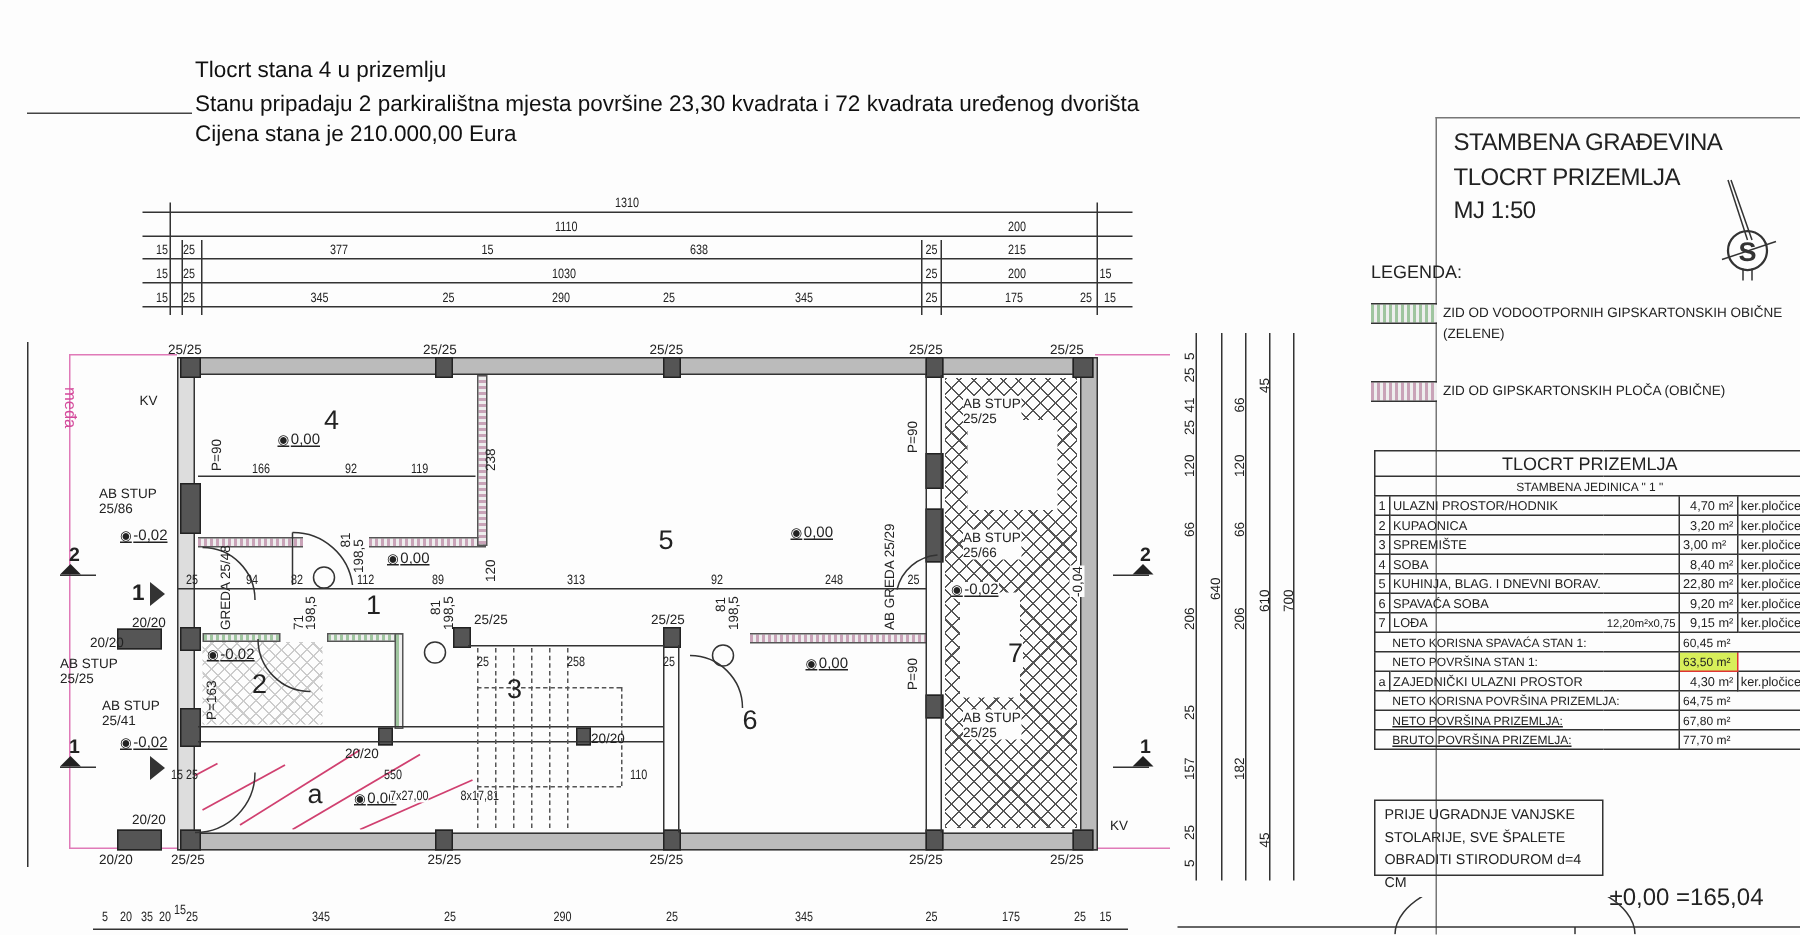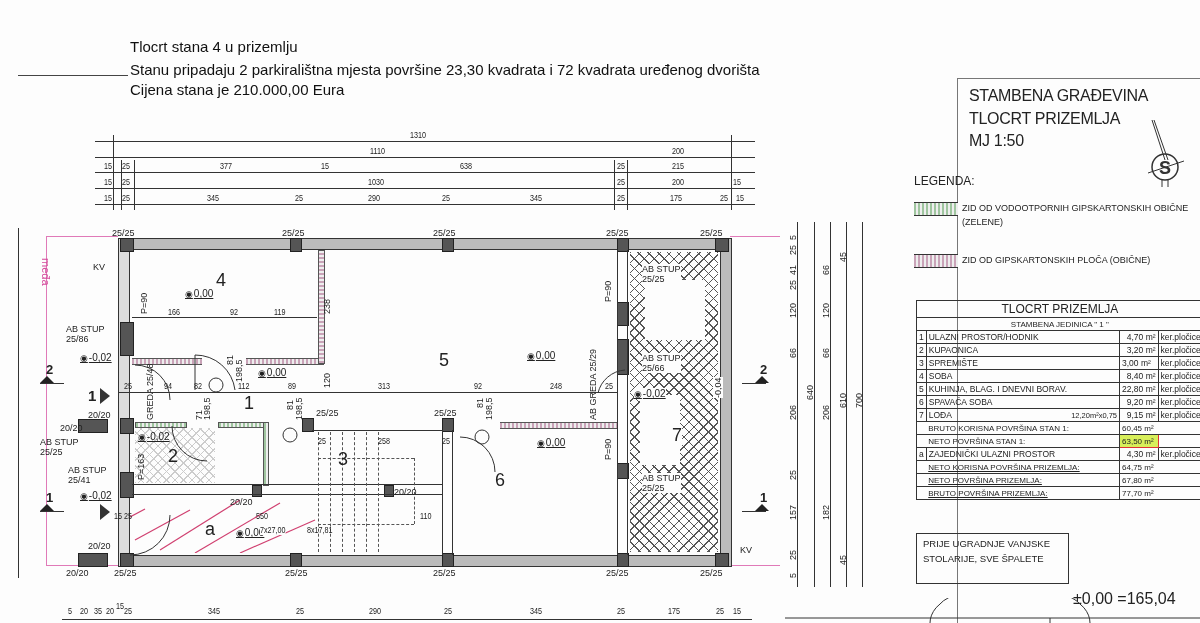--- a/index.html
+++ b/index.html
@@ -425,56 +425,57 @@
       </tr>
   <tr>
         <td>7</td>
         <td style="border-right:none;">LOĐA</td>
         <td style="border-left:none;text-align:right;font-size:7.5px;">12,20m²x0,75</td>
         <td style="text-align:right;">9,15 m²</td>
         <td>ker.pločice</td>
       </tr>
   <tr>
         <td style="border-right:none;"></td>
-        <td colspan="2" style="border-left:none;font-size:8px;">BRUTO KORISNA POVRŠINA STAN 1:</td>
+        <td colspan="2" style="border-left:none;font-size:8px;">NETO KORISNA SPAVAĆA STAN 1:</td>
         <td colspan="2" style="font-size:8px;">60,45 m²</td>
       </tr>
   <tr>
         <td style="border-right:none;"></td>
         <td colspan="2" style="border-left:none;font-size:8px;">NETO POVRŠINA  STAN 1:</td>
         <td class="highlight" style="font-size:8px;">63,50 m²</td>
         <td></td>
       </tr>
   <tr>
         <td>a</td>
         <td colspan="2">ZAJEDNIČKI ULAZNI PROSTOR</td>
         <td style="text-align:right;">4,30 m²</td>
         <td>ker.pločice</td>
       </tr>
   <tr>
         <td style="border-right:none;"></td>
-        <td colspan="2" style="border-left:none;font-size:8px;text-decoration:underline;">NETO KORISNA POVRŠINA PRIZEMLJA:</td>
+        <td colspan="2" style="border-left:none;font-size:8px;">NETO KORISNA POVRŠINA PRIZEMLJA:</td>
         <td colspan="2" style="font-size:8px;">64,75 m²</td>
       </tr>
   <tr>
         <td style="border-right:none;"></td>
         <td colspan="2" style="border-left:none;font-size:8px;text-decoration:underline;">NETO POVRŠINA PRIZEMLJA:</td>
         <td colspan="2" style="font-size:8px;">67,80 m²</td>
       </tr>
   <tr>
         <td style="border-right:none;"></td>
         <td colspan="2" style="border-left:none;font-size:8px;text-decoration:underline;">BRUTO POVRŠINA PRIZEMLJA:</td>
         <td colspan="2" style="font-size:8px;">77,70 m²</td>
       </tr>
 </tbody>
   </table>
 
 <div class="note-box">
   <div>PRIJE UGRADNJE VANJSKE</div>
   <div>STOLARIJE, SVE ŠPALETE</div>
+  <div>OBRADITI STIRODUROM d=4 CM</div>
 </div>
 
 <div class="elev">±0,00 =165,04</div>
 
 <svg class="abs" style="left:780px;top:598px;" width="420" height="25">
   <line x1="5" y1="20" x2="420" y2="20" stroke="#333"></line>
   <path d="M150 25 A80 40 0 0 1 310 25" stroke="#333" fill="none"></path>
   <line x1="270" y1="20" x2="270" y2="25" stroke="#333"></line>
 </svg>
 

